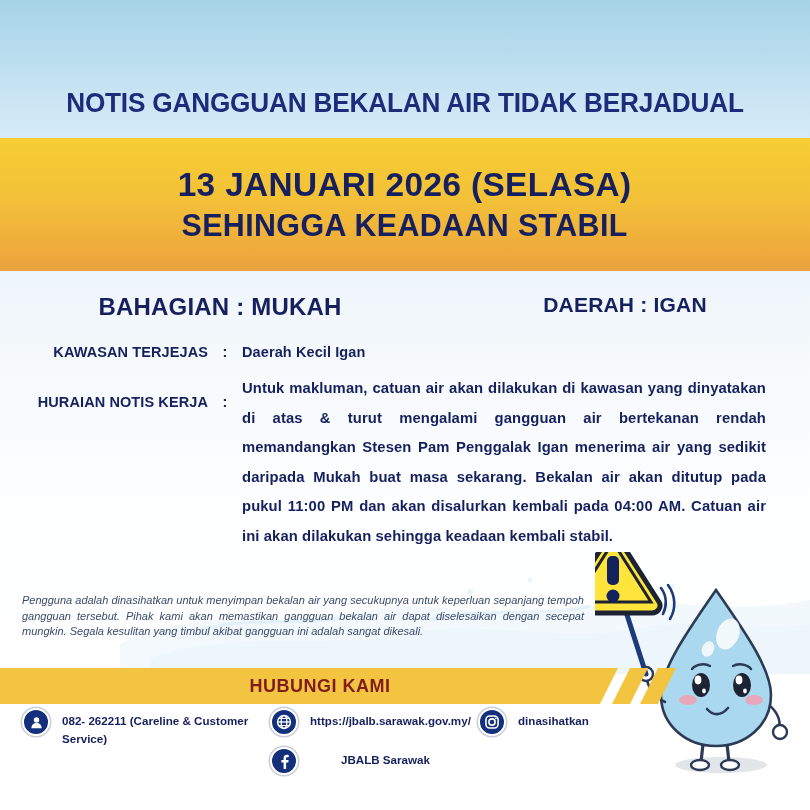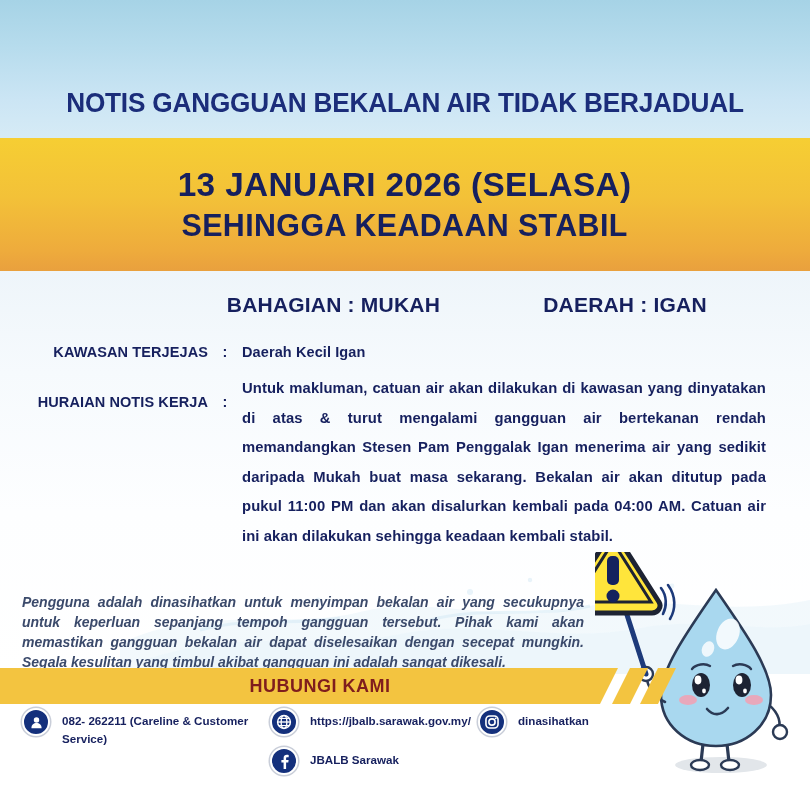--- a/index.html
+++ b/index.html
@@ -104,22 +104,22 @@
   }
 
   .loc-row {
     position: absolute;
     left: 0; top: 22px;
     width: 810px;
     display: flex;
   }
   .loc-bahagian {
     width: 440px;
-    text-align: right;
-    font-size: 21px;
+    text-align: center;
+    font-size: 24px;
     font-weight: bold;
     color: #16205e;
     letter-spacing: 0.2px;
   }
   .loc-daerah {
     width: 370px;
     text-align: center;
     font-size: 21px;
     font-weight: bold;
     color: #16205e;
@@ -170,23 +170,23 @@
     line-height: 2.0;
     padding-top: 0;
     font-size: 14.8px;
   }
 
   .disclaimer {
     position: absolute;
     left: 22px;
     top: 322px;
     width: 562px;
-    font-size: 14px;
+    font-size: 11px;
     font-style: italic;
-    font-weight: bold;
+    font-weight: normal;
     color: #3b4a6b;
     line-height: 1.42;
     text-align: justify;
     font-family: "Liberation Sans", sans-serif;
   }
 
   
   .mascot {
     position: absolute;
     left: 595px;
@@ -249,21 +249,21 @@
     margin-left: 12px;
     font-size: 11.6px;
     font-weight: bold;
     color: #16205e;
     line-height: 1.55;
     padding-top: 4px;
   }
 
   .c-phone  { left: 22px;  top: 2px;  width: 250px; }
   .c-web    { left: 270px; top: 2px;  width: 230px; }
-  .c-fb     { left: 270px; top: 41px; width: 230px; }
+  .c-fb     { left: 270px; top: 41px; width: 230px; gap: 31px; }
   .c-ig     { left: 478px; top: 2px;  width: 200px; }
 
   .c-phone .c-text { width: 200px; }
 </style>
 </head>
 <body>
 
 <div class="poster">
 
   <div class="header">

